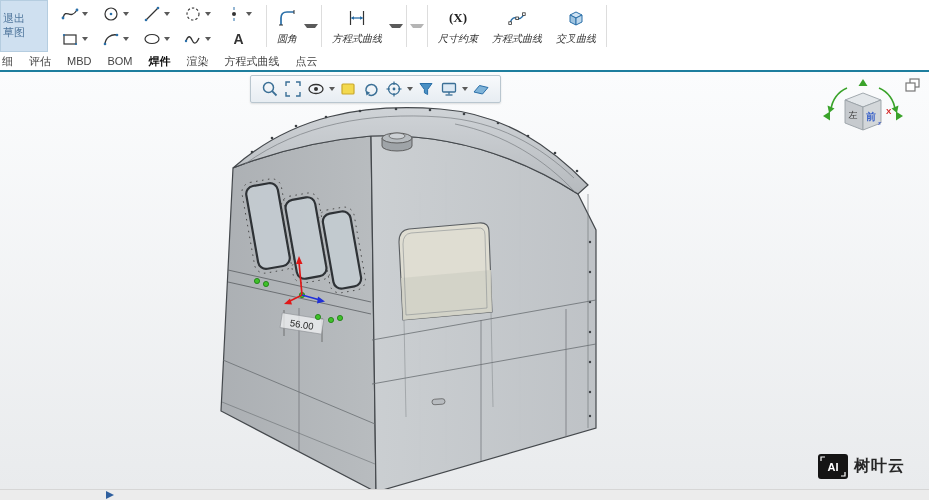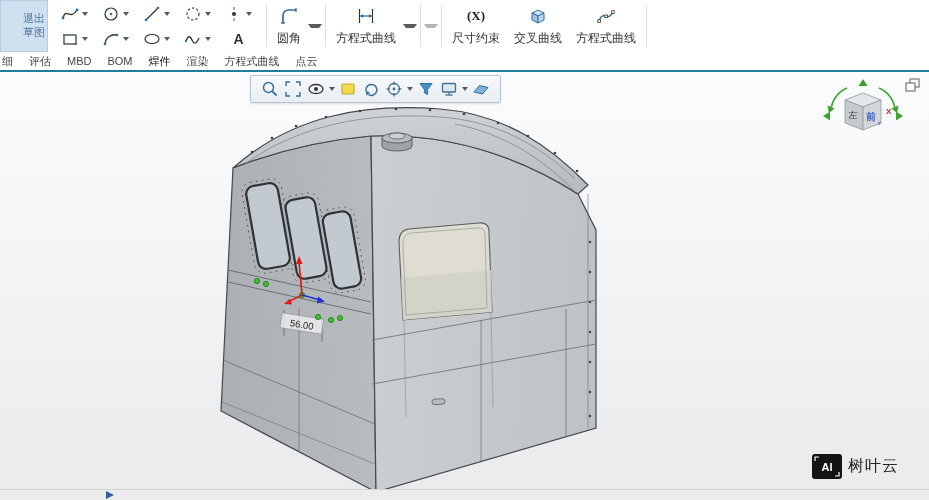--- a/index.html
+++ b/index.html
@@ -2,55 +2,55 @@
 <html><head>
 <meta charset="utf-8">
 <style>
   * { margin:0; padding:0; box-sizing:border-box; }
   html,body { width:929px; height:500px; overflow:hidden; }
   body { font-family:"Liberation Sans","DejaVu Sans",sans-serif; background:#fff; position:relative; font-size:11px; color:#333; }
 
   
   .ribbon { height:52px; background:#fff; display:flex; align-items:stretch; }
   .exit-btn { width:48px; background:#cfe0f0; border:1px solid #b5cde0; color:#4f769c;
-              display:flex; align-items:center; justify-content:flex-end; text-align:center; cursor:pointer; }
+              display:flex; align-items:center; justify-content:flex-start; text-align:center; cursor:pointer; }
   .exit-btn span { width:26px; line-height:1.25; font-size:11px; }
   .tool-grid { display:grid; grid-template-columns:repeat(5,41px); grid-template-rows:25px 25px; padding:1px 4px 0 6px; align-items:center; }
   .tool-cell { display:flex; align-items:center; justify-content:center; gap:3px; cursor:pointer; height:24px; }
   .chev { width:0; height:0; border-left:3px solid transparent; border-right:3px solid transparent; border-top:4px solid #5a5a5a; display:inline-block; }
   .chev.gray { border-top-color:#b5b5b5; }
   .vsep { width:1px; background:#ddd; margin:5px 3px; }
   .big-wrap { display:flex; align-items:center; cursor:pointer; }
   .big-btn { display:flex; flex-direction:column; align-items:center; justify-content:center; padding:3px 7px 2px 7px; gap:4px; }
   .big-btn .bicon { height:20px; display:flex; align-items:center; justify-content:center; }
-  .big-btn .lbl { white-space:nowrap; font-size:12px; color:#333; }
+  .big-btn .lbl { white-space:nowrap; font-size:10px; color:#333;font-style:italic; }
   .big-wrap.disabled .lbl { color:#b2b2b2; }
   .xtext { font-weight:bold; font-size:13px; color:#222; font-family:"Liberation Serif","DejaVu Serif",serif; }
   .big-chev { padding:0 4px; align-self:center; }
 
   
   .tabs { height:18px; display:flex; align-items:center; gap:16px; padding-left:2px; background:#fff; font-size:11px; color:#444; }
   .tab { cursor:pointer; white-space:nowrap; }
-  .tab.active { font-weight:normal; color:#0d0d0d; }
+  .tab.active { font-weight:bold; color:#0d0d0d; }
   .teal-line { height:2px; background:#1e7e9e; }
 
   
   .canvas { position:relative; height:417px; background:linear-gradient(#fbfcfd,#e9ebed); overflow:hidden; }
   .model-svg { position:absolute; left:0; top:0; }
 
   
   .viewbar { position:absolute; left:250px; top:3px; height:28px; display:flex; align-items:center; gap:3px; padding:0 9px;
              background:linear-gradient(#f8fafc,#e7edf2); border:1px solid #b9c6cf; border-radius:2px; box-shadow:0 1px 2px rgba(0,0,0,.12); }
   .vicon { width:20px; height:20px; display:flex; align-items:center; justify-content:center; cursor:pointer; }
 
   .viewcube { position:absolute; right:24px; top:6px; cursor:pointer; }
   .restore-btn { position:absolute; right:8px; top:6px; cursor:pointer; }
 
-  .watermark { position:absolute; right:30px; bottom:10px; display:flex; align-items:center; gap:6px; }
-  .wm-text { font-size:16px; font-weight:normal; color:#262626; letter-spacing:1px; }
+  .watermark { position:absolute; right:24px; bottom:10px; display:flex; align-items:center; gap:6px; }
+  .wm-text { font-size:16px; font-weight:bold; color:#262626; letter-spacing:1px; }
 
   
   .bottombar { height:11px; background:#ececec; border-top:1px solid #d6d6d6; position:relative; }
   .bottom-tri { position:absolute; left:106px; top:1px; width:0; height:0;
                 border-top:4px solid transparent; border-bottom:4px solid transparent; border-left:8px solid #2f5f9e; cursor:pointer; }
 </style>
 </head>
 <body>
 
 <div class="ribbon">
@@ -179,40 +179,40 @@
     <div class="big-btn">
       <span class="bicon xtext">(X)</span>
       <span class="lbl">尺寸约束</span>
     </div>
   </div>
 
   <div class="big-wrap">
     <div class="big-btn">
       <span class="bicon">
         <svg width="20" height="20">
-            <polygon points="4,7 10,4 16,7 10,10" fill="#cfe3f3" stroke="#2a6fa8" stroke-width="1"></polygon>
-            <polygon points="4,7 10,10 10,17 4,14" fill="#9fc4e0" stroke="#2a6fa8" stroke-width="1"></polygon>
-            <polygon points="10,10 16,7 16,14 10,17" fill="#bcd7ec" stroke="#2a6fa8" stroke-width="1"></polygon>
-          </svg>
-      </span>
-      <span class="lbl">交叉曲线</span>
-    </div>
-  </div>
-
-  <div class="big-wrap">
-    <div class="big-btn">
-      <span class="bicon">
-        <svg width="20" height="20">
             <path d="M3,15 C7,3 12,17 17,6" fill="none" stroke="#2a6fa8" stroke-width="1.4"></path>
             <rect x="1.8" y="13.8" width="2.6" height="2.6" fill="#fff" stroke="#333" stroke-width=".8"></rect>
             <rect x="8.8" y="9" width="2.6" height="2.6" fill="#fff" stroke="#333" stroke-width=".8"></rect>
             <rect x="15.6" y="4.8" width="2.6" height="2.6" fill="#fff" stroke="#333" stroke-width=".8"></rect>
           </svg>
       </span>
       <span class="lbl">方程式曲线</span>
+    </div>
+  </div>
+
+  <div class="big-wrap">
+    <div class="big-btn">
+      <span class="bicon">
+        <svg width="20" height="20">
+            <polygon points="4,7 10,4 16,7 10,10" fill="#cfe3f3" stroke="#2a6fa8" stroke-width="1"></polygon>
+            <polygon points="4,7 10,10 10,17 4,14" fill="#9fc4e0" stroke="#2a6fa8" stroke-width="1"></polygon>
+            <polygon points="10,10 16,7 16,14 10,17" fill="#bcd7ec" stroke="#2a6fa8" stroke-width="1"></polygon>
+          </svg>
+      </span>
+      <span class="lbl">交叉曲线</span>
     </div>
   </div>
 
   <div class="vsep"></div>
 
 </div>
 
 <div class="tabs">
   <span class="tab">细</span>
   <span class="tab">评估</span>

